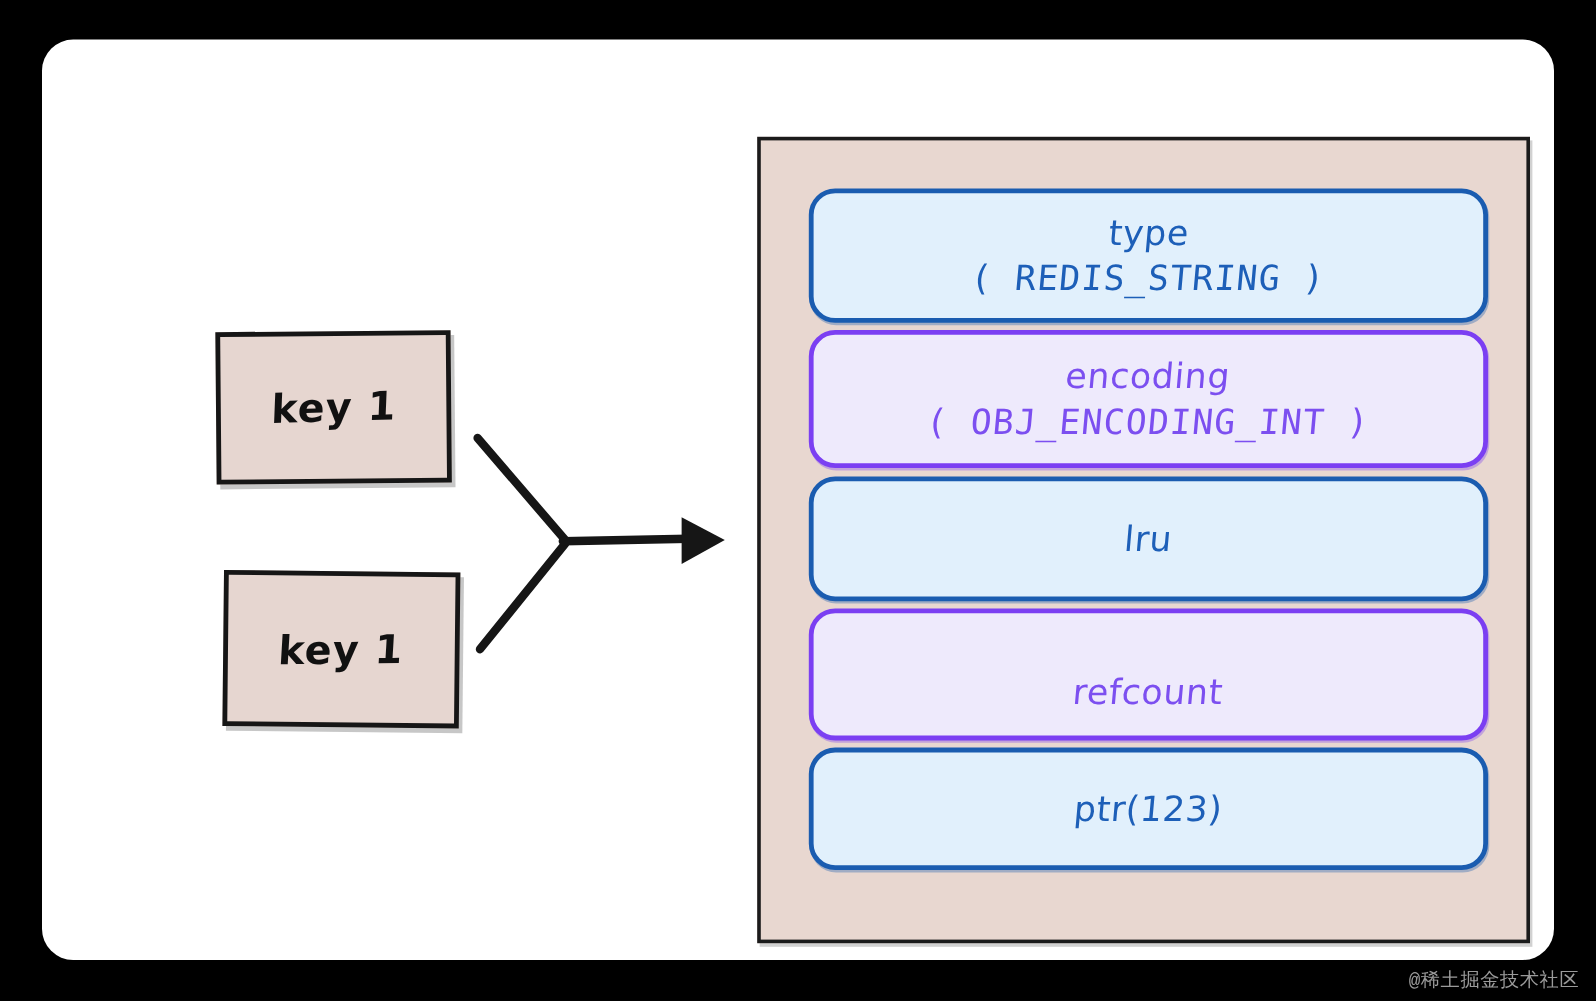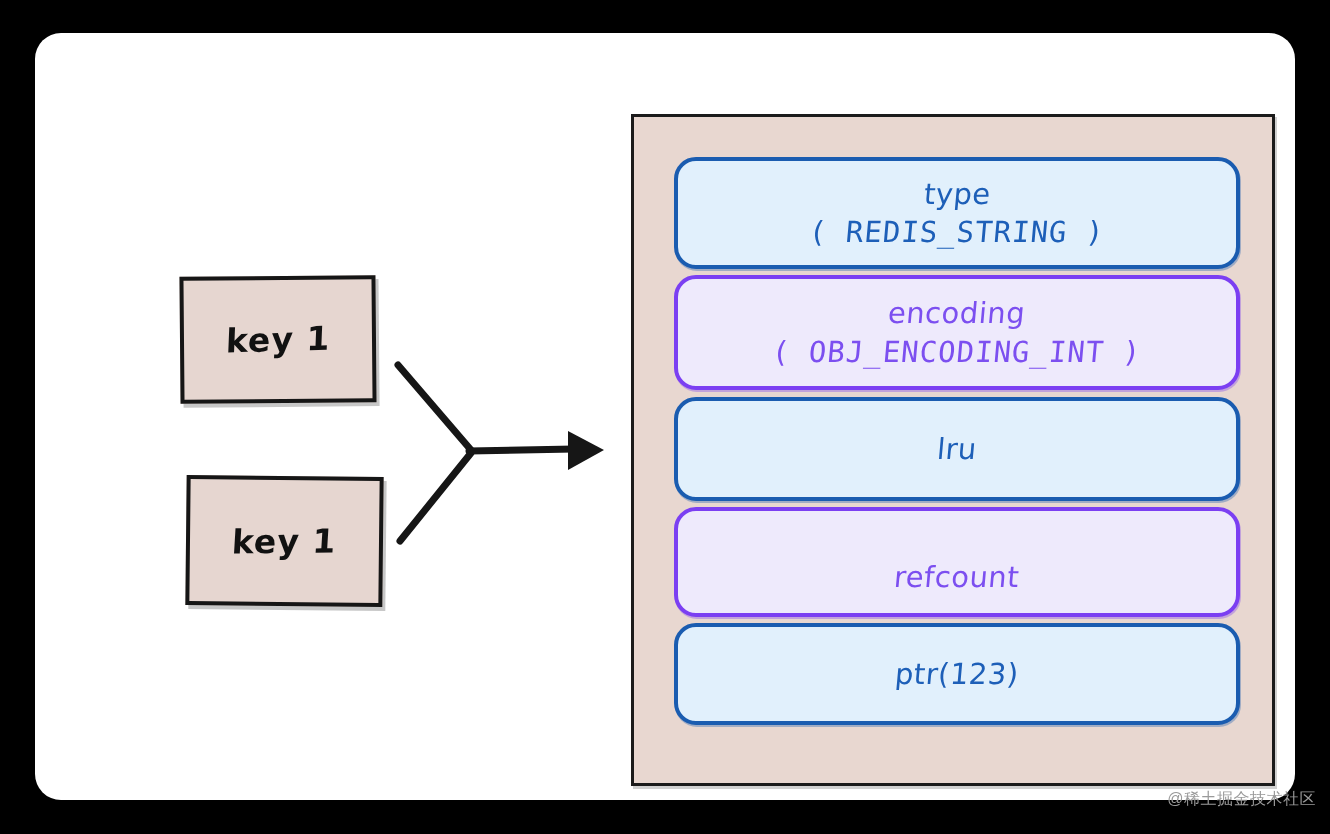--- a/index.html
+++ b/index.html
@@ -29,25 +29,25 @@
     width: 1260px;
     height: 767px;
     background: #ffffff;
     border-radius: 26px;
   }
 
   
   #watermark {
     position: absolute;
     right: 14px;
-    bottom: 24px;
+    bottom: 6px;
     color: #9a9a9a;
     font-size: 16px;
     letter-spacing: 0.5px;
-    font-family: Liberation Sans, sans-serif;
+    font-family: Liberation Mono, monospace;
     white-space: nowrap;
   }
 
   
   .key-box {
     position: absolute;
     background: #e6d6d0;
     border: 4px solid #161616;
     box-sizing: border-box;
     display: flex;

